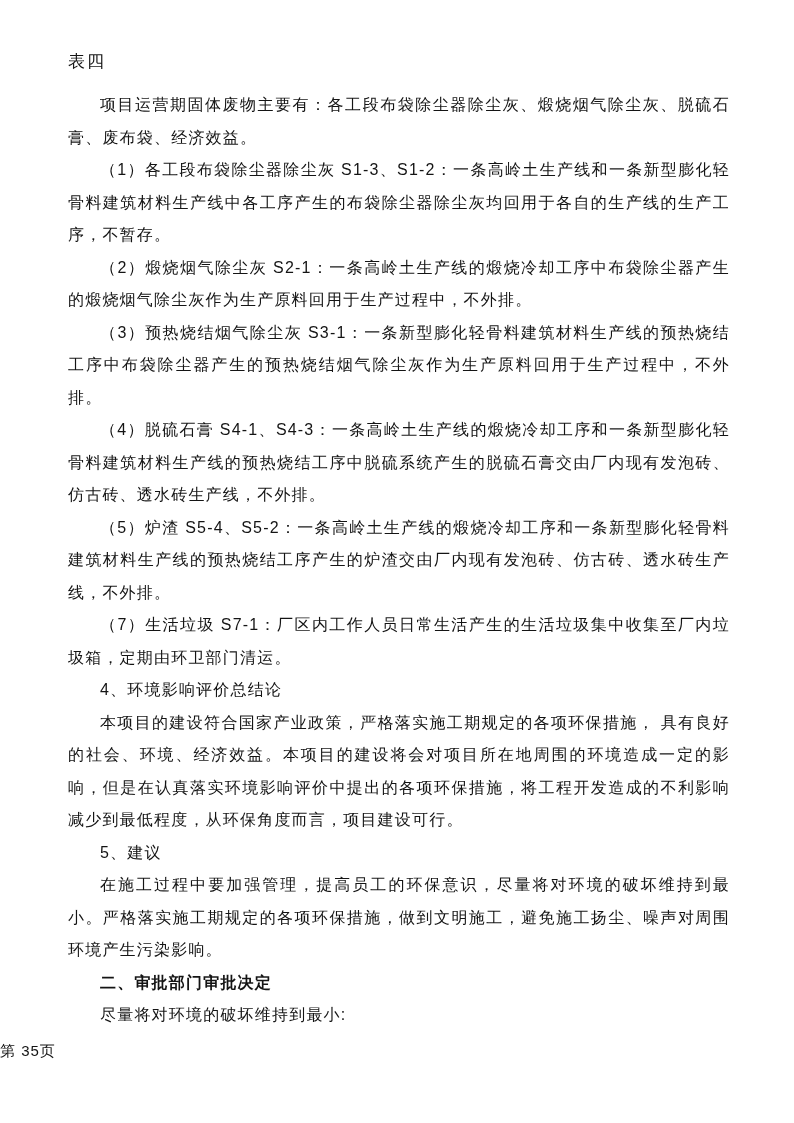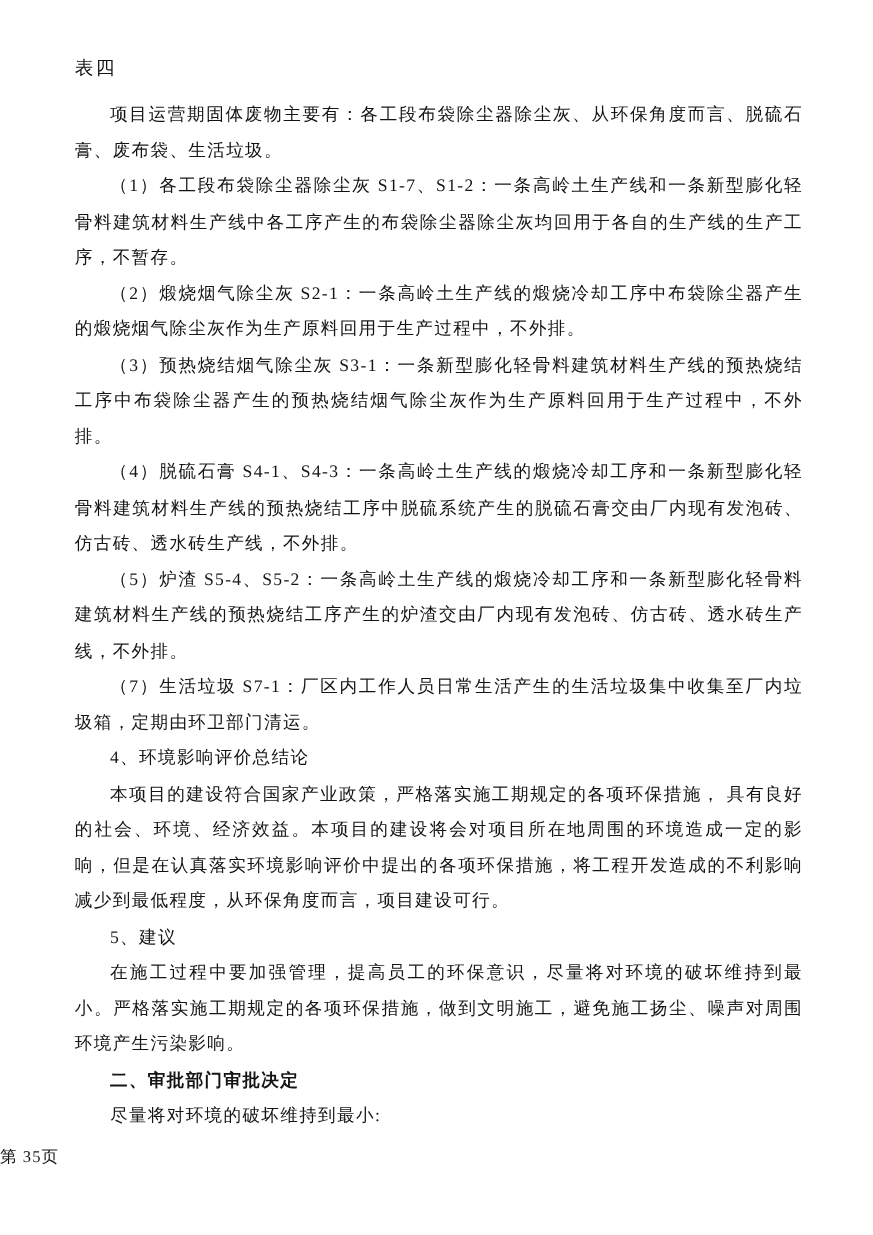--- a/index.html
+++ b/index.html
@@ -7,21 +7,21 @@
     padding: 0;
     background: #ffffff;
   }
   .page {
     position: relative;
     width: 794px;
     height: 1123px;
     background: #ffffff;
     box-sizing: border-box;
     padding: 50px 64px 0 68px;
-    font-family: Liberation Serif, serif;
+    font-family: Liberation Sans, sans-serif;
     color: #141414;
     overflow: hidden;
   }
   .form-label {
     font-size: 17px;
     letter-spacing: 2px;
     margin: 0 0 16px 0;
   }
   .content p {
     margin: 0;
@@ -46,22 +46,22 @@
   }
 </style>
 </head>
 <body>
 
 <div class="page">
 
   <div class="form-label">表四</div>
 
   <div class="content">
-    <p>项目运营期固体废物主要有：各工段布袋除尘器除尘灰、从环保角度而言、脱硫石膏、废布袋、生活垃圾。</p>
-    <p>（1）各工段布袋除尘器除尘灰 S1-7、S1-2：一条高岭土生产线和一条新型膨化轻骨料建筑材料生产线中各工序产生的布袋除尘器除尘灰均回用于各自的生产线的生产工序，不暂存。</p>
+    <p>项目运营期固体废物主要有：各工段布袋除尘器除尘灰、煅烧烟气除尘灰、脱硫石膏、废布袋、经济效益。</p>
+    <p>（1）各工段布袋除尘器除尘灰 S1-3、S1-2：一条高岭土生产线和一条新型膨化轻骨料建筑材料生产线中各工序产生的布袋除尘器除尘灰均回用于各自的生产线的生产工序，不暂存。</p>
     <p>（2）煅烧烟气除尘灰 S2-1：一条高岭土生产线的煅烧冷却工序中布袋除尘器产生的煅烧烟气除尘灰作为生产原料回用于生产过程中，不外排。</p>
     <p>（3）预热烧结烟气除尘灰 S3-1：一条新型膨化轻骨料建筑材料生产线的预热烧结工序中布袋除尘器产生的预热烧结烟气除尘灰作为生产原料回用于生产过程中，不外排。</p>
     <p>（4）脱硫石膏 S4-1、S4-3：一条高岭土生产线的煅烧冷却工序和一条新型膨化轻骨料建筑材料生产线的预热烧结工序中脱硫系统产生的脱硫石膏交由厂内现有发泡砖、仿古砖、透水砖生产线，不外排。</p>
     <p>（5）炉渣 S5-4、S5-2：一条高岭土生产线的煅烧冷却工序和一条新型膨化轻骨料建筑材料生产线的预热烧结工序产生的炉渣交由厂内现有发泡砖、仿古砖、透水砖生产线，不外排。</p>
     <p>（7）生活垃圾 S7-1：厂区内工作人员日常生活产生的生活垃圾集中收集至厂内垃圾箱，定期由环卫部门清运。</p>
     <p>4、环境影响评价总结论</p>
     <p>本项目的建设符合国家产业政策，严格落实施工期规定的各项环保措施， 具有良好的社会、环境、经济效益。本项目的建设将会对项目所在地周围的环境造成一定的影响，但是在认真落实环境影响评价中提出的各项环保措施，将工程开发造成的不利影响减少到最低程度，从环保角度而言，项目建设可行。</p>
     <p>5、建议</p>
     <p>在施工过程中要加强管理，提高员工的环保意识，尽量将对环境的破坏维持到最小。严格落实施工期规定的各项环保措施，做到文明施工，避免施工扬尘、噪声对周围环境产生污染影响。</p>
     <p class="heading-bold">二、审批部门审批决定</p>

